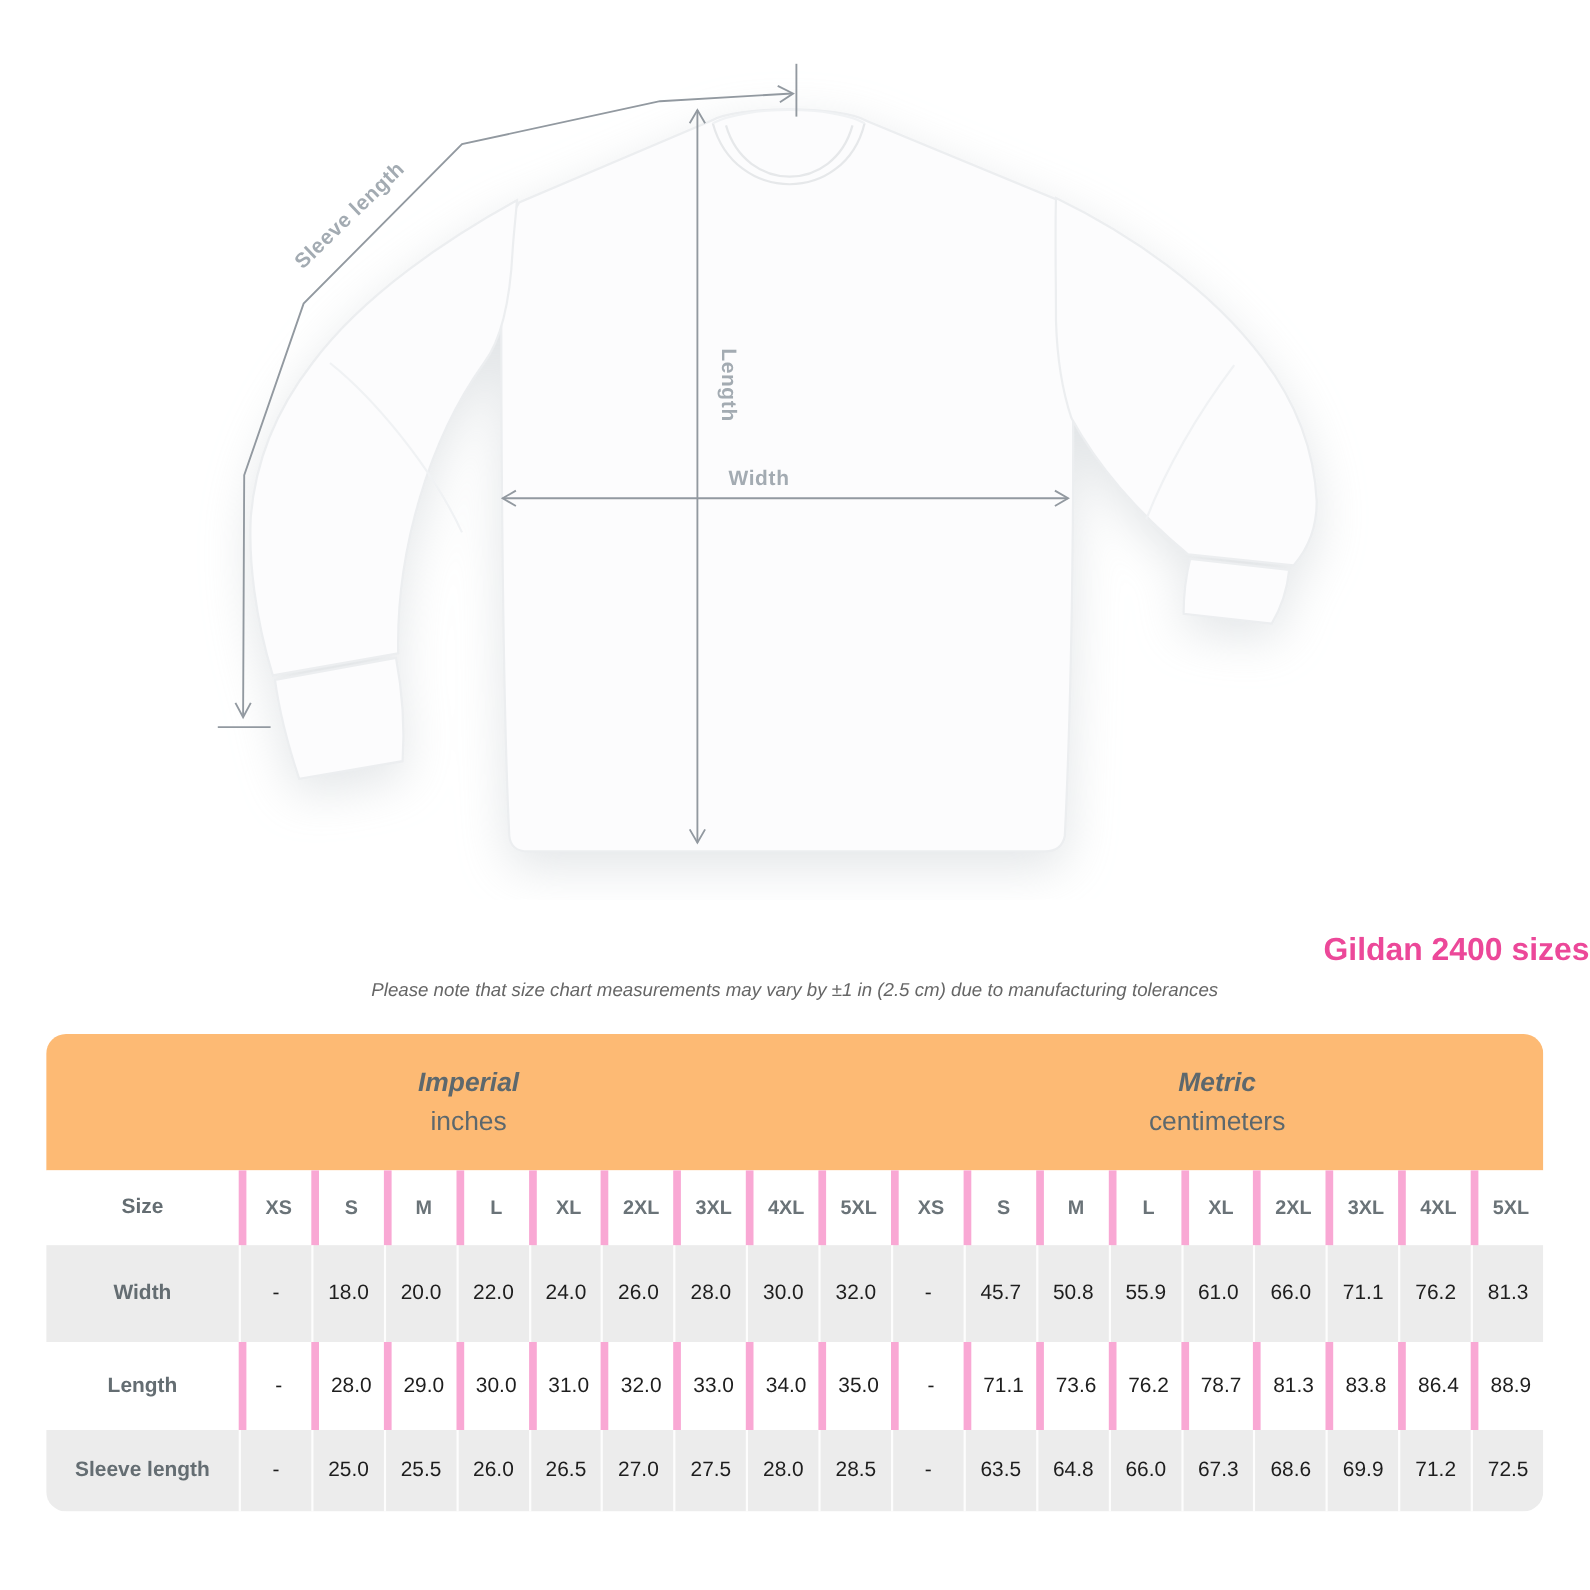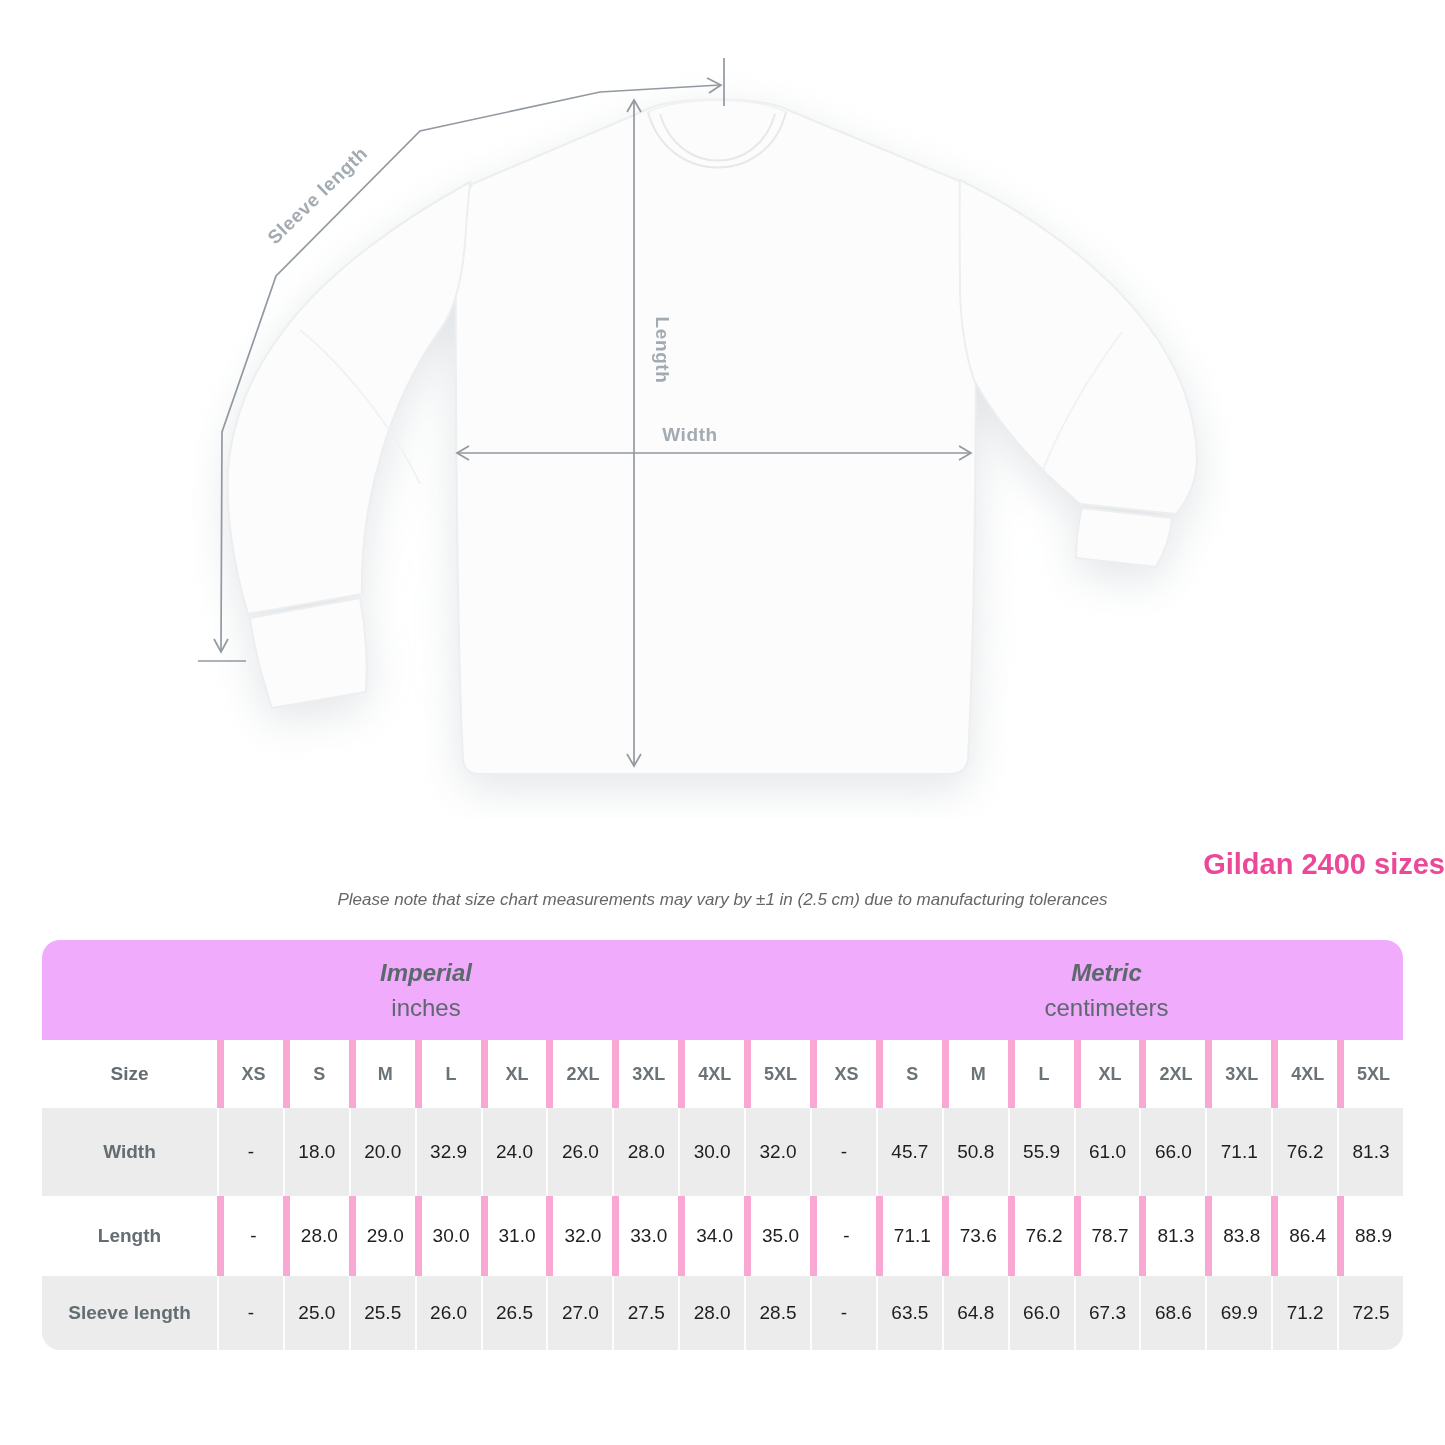--- a/index.html
+++ b/index.html
@@ -76,22 +76,22 @@
     margin: 30px 42px 0 42px;
     border-radius: 18px;
     overflow: hidden;
   }
   .trow {
     display: grid;
     grid-template-columns: 175px repeat(18, 1fr);
     align-items: stretch;
   }
   .band {
-    height: 100px;
-    background: #f0abfc;
+    height: 124px;
+    background: #fdba74;
   }
   .band-half {
     display: flex;
     flex-direction: column;
     align-items: center;
     justify-content: center;
     gap: 7px;
   }
   .band-half.imperial { grid-column: 1 / 11; }
   .band-half.metric   { grid-column: 11 / 20; }
@@ -267,21 +267,21 @@
       <div class="cell hdr">3XL</div>
       <div class="cell hdr">4XL</div>
       <div class="cell hdr">5XL</div>
     </div>
 
     <div class="trow r-width">
       <div class="cell lbl">Width</div>
       <div class="cell val">-</div>
       <div class="cell val">18.0</div>
       <div class="cell val">20.0</div>
-      <div class="cell val">32.9</div>
+      <div class="cell val">22.0</div>
       <div class="cell val">24.0</div>
       <div class="cell val">26.0</div>
       <div class="cell val">28.0</div>
       <div class="cell val">30.0</div>
       <div class="cell val">32.0</div>
       <div class="cell val">-</div>
       <div class="cell val">45.7</div>
       <div class="cell val">50.8</div>
       <div class="cell val">55.9</div>
       <div class="cell val">61.0</div>

